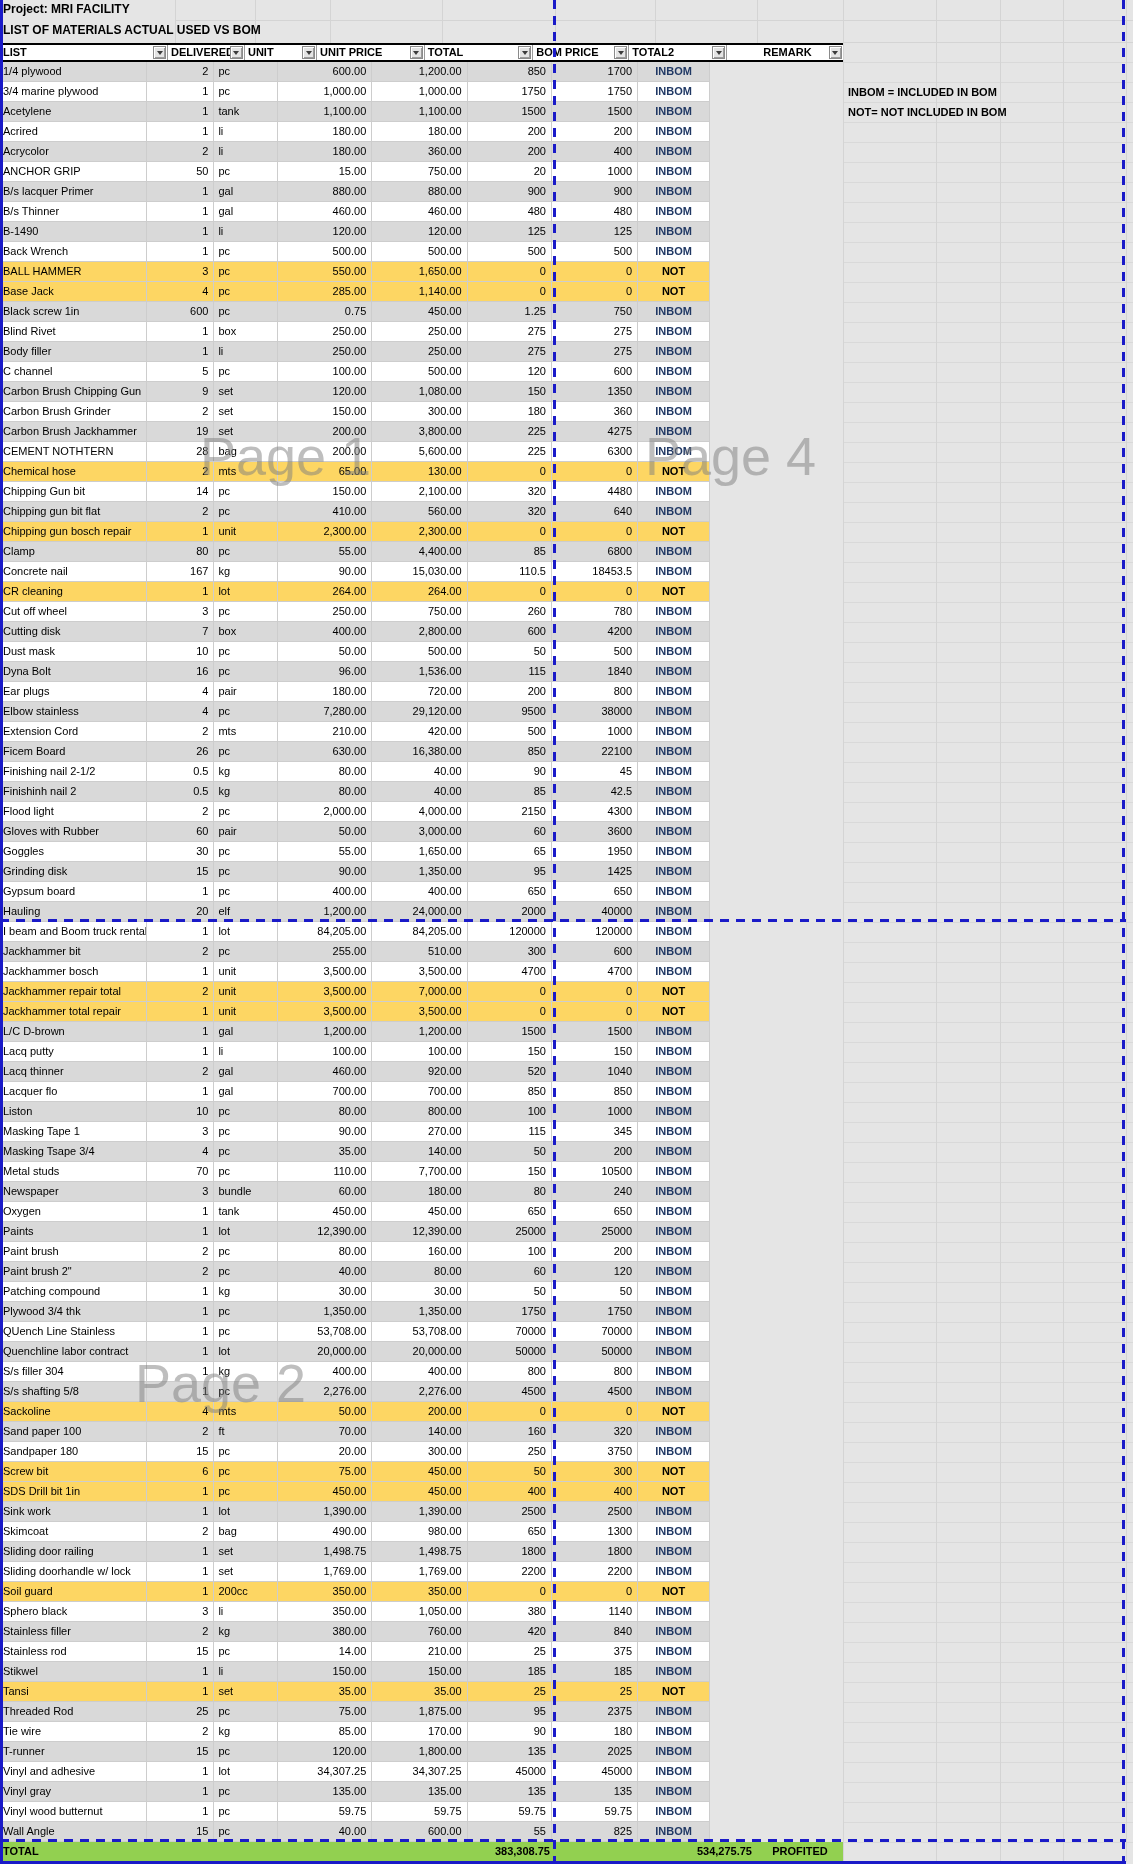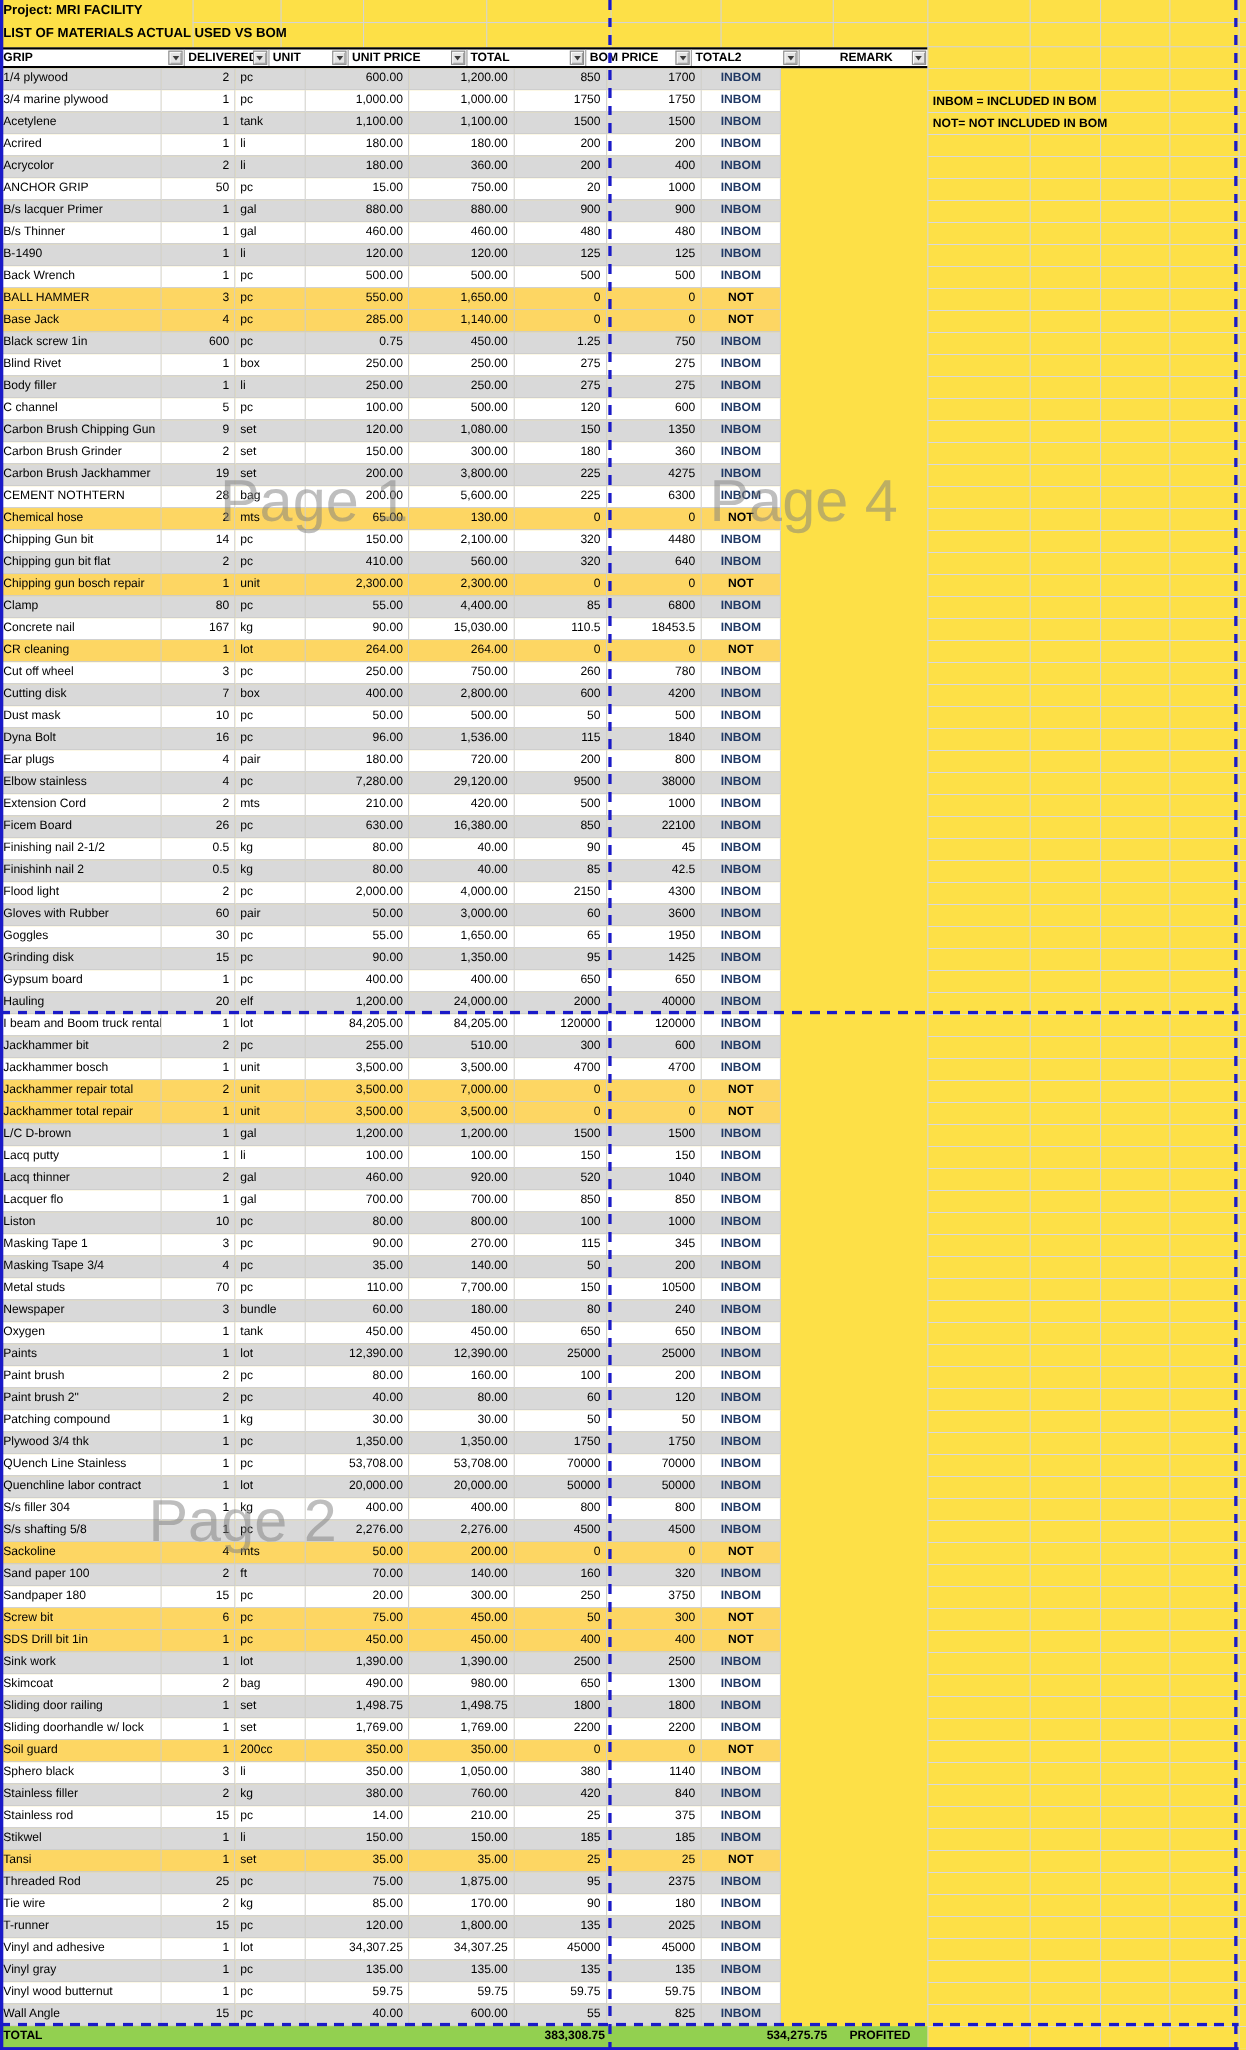--- a/index.html
+++ b/index.html
@@ -1,16 +1,16 @@
 <!DOCTYPE html>
 <html><head>
 <meta charset="utf-8">
 <style>
   html,body{margin:0;padding:0;background:#fff;}
-  #sheet{position:relative;width:1133px;height:1864px;background:#fde047;overflow:hidden;
+  #sheet{position:relative;width:1133px;height:1864px;background:#e5e5e5;overflow:hidden;
          font-family:"Liberation Sans",sans-serif;font-size:11px;color:#000;}
   
   .t1{position:absolute;left:3px;top:2px;font-size:12px;font-weight:700;white-space:nowrap;}
   .t2{position:absolute;left:3px;top:23px;font-size:12px;font-weight:700;white-space:nowrap;}
   
   .gl{position:absolute;background:#d4d4d4;}
   .right-grid{position:absolute;left:843px;top:62px;width:290px;height:1800px;
       background:repeating-linear-gradient(to bottom,#d9d9d9 0 1px,transparent 1px 20px);}
   
   .hrow{position:absolute;left:0;top:43px;width:843px;height:19px;display:flex;
@@ -76,21 +76,21 @@
   <div class="gl" style="left:936px;top:0;width:1px;height:1862px;"></div>
   <div class="gl" style="left:1000px;top:0;width:1px;height:1862px;"></div>
   <div class="gl" style="left:1063px;top:0;width:1px;height:1862px;"></div>
   <div class="gl" style="left:1126px;top:0;width:1px;height:1862px;"></div>
 
   <div class="t1">Project: MRI FACILITY</div>
   <div class="t2">LIST OF MATERIALS ACTUAL USED VS BOM</div>
 
   <div class="hrow">
     <div class="hcell c-item">
-      <span>GRIP</span>
+      <span>LIST</span>
       <span class="filter">
           <span class="tri"></span>
         </span>
     </div>
     <div class="hcell c-delivered">
       <span>DELIVERED</span>
       <span class="filter">
           <span class="tri"></span>
         </span>
     </div>

